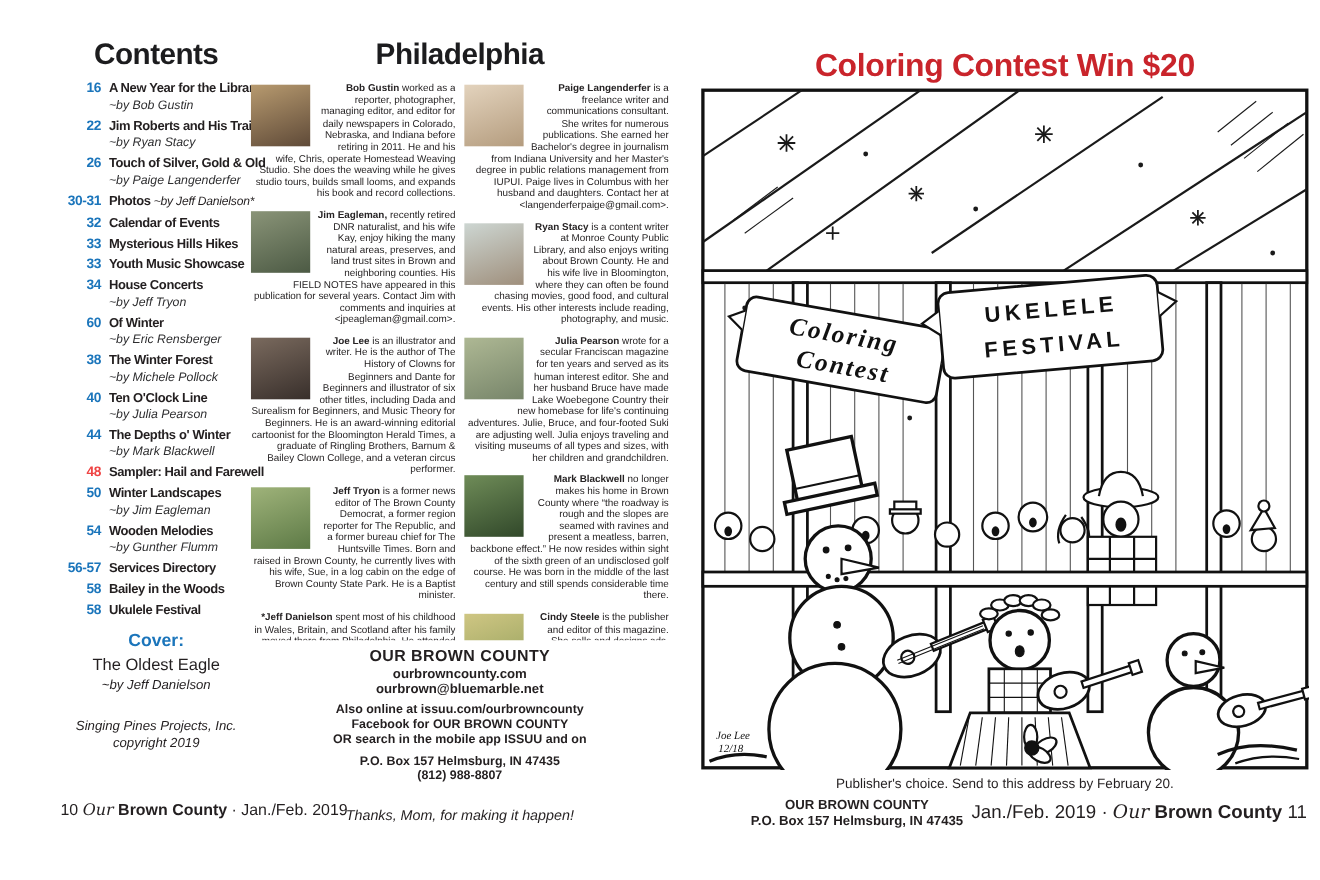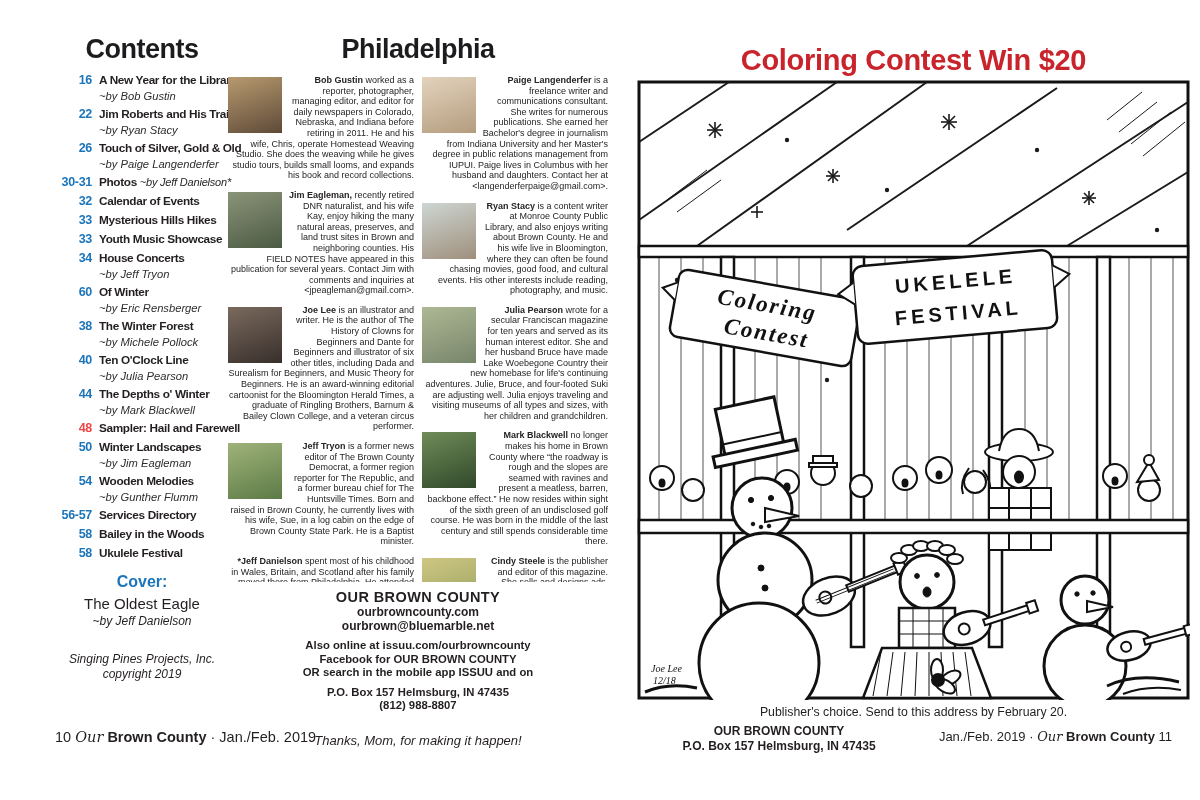--- a/index.html
+++ b/index.html
@@ -39,21 +39,21 @@
 
   
   .right-title{position:absolute;left:637px;top:44px;width:553px;text-align:center;
                font-size:29px;font-weight:bold;letter-spacing:-0.3px;}
   .illus{position:absolute;left:637px;top:80px;width:553px;height:620px;}
   .illus svg{width:100%;height:100%;display:block;}
   .caption{position:absolute;left:637px;top:705px;width:553px;text-align:center;font-size:12.3px;}
   .rp-addr{position:absolute;left:648px;top:724px;width:262px;text-align:center;font-weight:bold;
            font-size:12px;line-height:15px;}
   .footer-left{position:absolute;left:55px;top:729px;font-size:14.5px;}
-  .footer-right{position:absolute;right:28px;top:729px;font-size:13px;margin-left:48px;}
+  .footer-right{position:absolute;right:12px;top:729px;font-size:17px;margin-left:48px;}
   .script{font-family:"DejaVu Serif",serif;font-style:italic;}
   .bold{font-weight:bold;}
 
   
   .banner-script{font-family:"Liberation Serif",serif;font-style:italic;font-weight:bold;letter-spacing:2px;}
   .banner-caps{font-family:"Liberation Sans",sans-serif;font-weight:bold;letter-spacing:4px;}
   .sig{font-family:"Liberation Serif",serif;font-style:italic;}
 </style>
 </head>
 <body>

